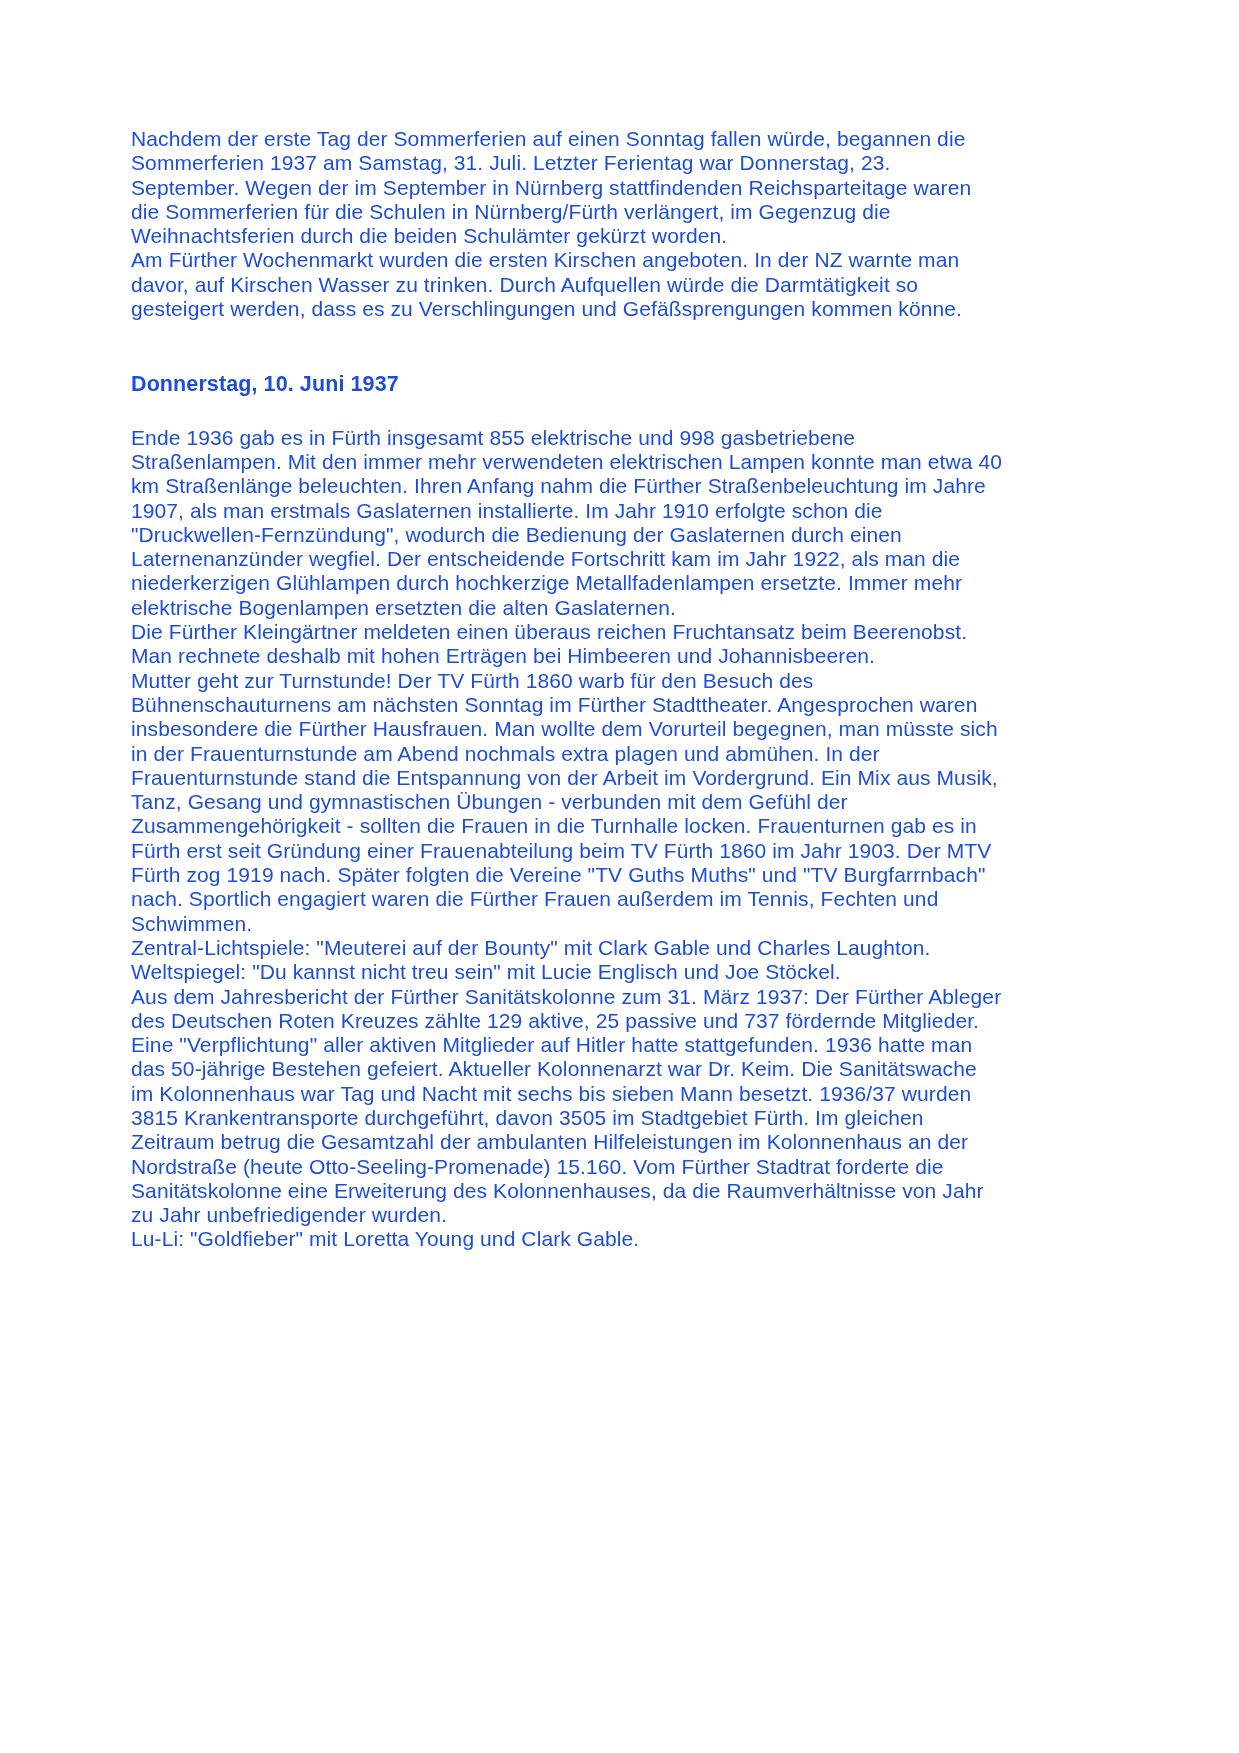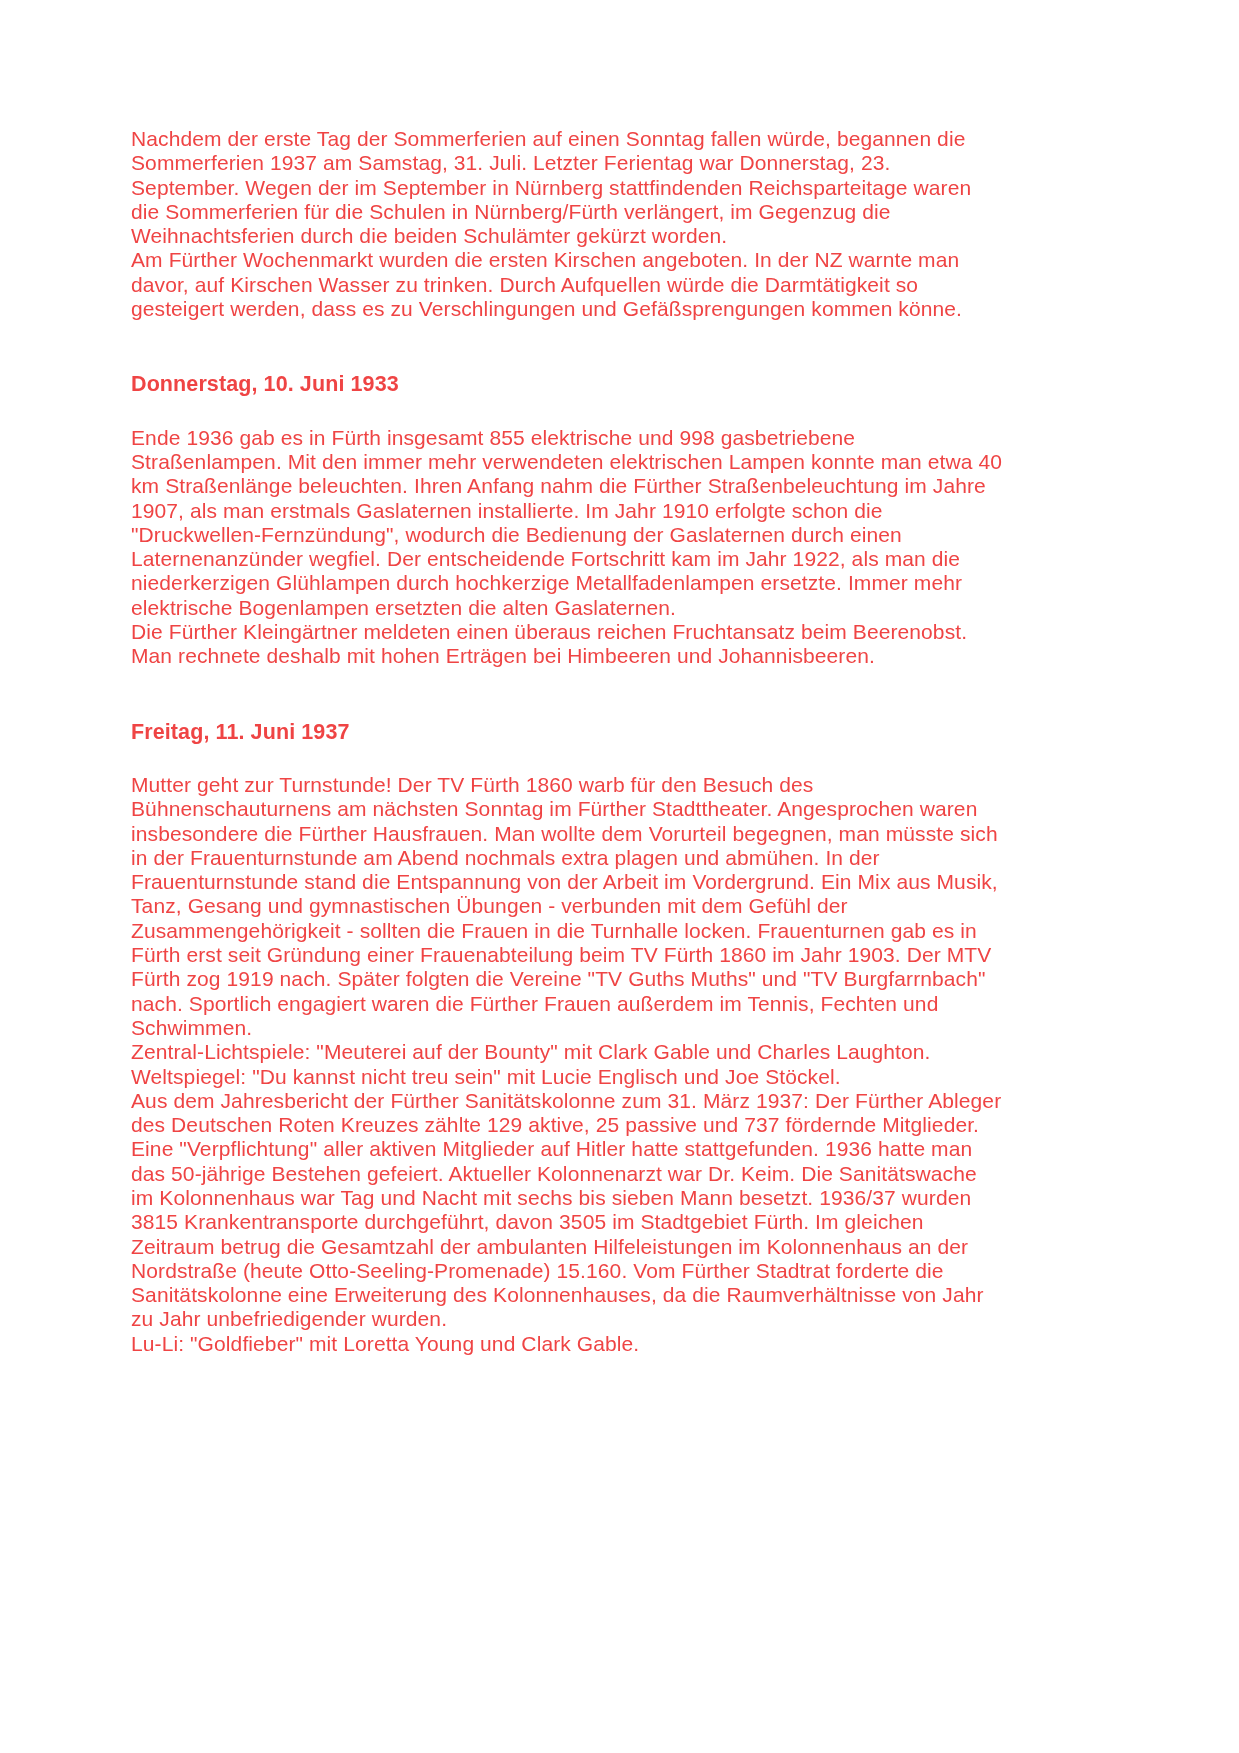--- a/index.html
+++ b/index.html
@@ -7,21 +7,21 @@
     padding: 0;
     background: #ffffff;
   }
   .page {
     position: relative;
     width: 1239px;
     height: 1753px;
     background: #ffffff;
     box-sizing: border-box;
     padding: 127px 115px 0 131px;
-    color: #ef4444;
+    color: #1d4ed8;
     font-family: "Liberation Sans", "DejaVu Sans", sans-serif;
     font-size: 21px;
     line-height: 24.3px;
     overflow: hidden;
   }
   .body-text {
     margin: 0;
     white-space: pre-line;
     letter-spacing: 0.1px;
   }
@@ -40,33 +40,32 @@
 
   <p class="body-text">Nachdem der erste Tag der Sommerferien auf einen Sonntag fallen würde, begannen die
 Sommerferien 1937 am Samstag, 31. Juli. Letzter Ferientag war Donnerstag, 23.
 September. Wegen der im September in Nürnberg stattfindenden Reichsparteitage waren
 die Sommerferien für die Schulen in Nürnberg/Fürth verlängert, im Gegenzug die
 Weihnachtsferien durch die beiden Schulämter gekürzt worden.
 Am Fürther Wochenmarkt wurden die ersten Kirschen angeboten. In der NZ warnte man
 davor, auf Kirschen Wasser zu trinken. Durch Aufquellen würde die Darmtätigkeit so
 gesteigert werden, dass es zu Verschlingungen und Gefäßsprengungen kommen könne.</p>
 
-  <h2 class="day-heading">Donnerstag, 10. Juni 1933</h2>
+  <h2 class="day-heading">Donnerstag, 10. Juni 1937</h2>
   <p class="body-text">Ende 1936 gab es in Fürth insgesamt 855 elektrische und 998 gasbetriebene
 Straßenlampen. Mit den immer mehr verwendeten elektrischen Lampen konnte man etwa 40
 km Straßenlänge beleuchten. Ihren Anfang nahm die Fürther Straßenbeleuchtung im Jahre
 1907, als man erstmals Gaslaternen installierte. Im Jahr 1910 erfolgte schon die
 "Druckwellen-Fernzündung", wodurch die Bedienung der Gaslaternen durch einen
 Laternenanzünder wegfiel. Der entscheidende Fortschritt kam im Jahr 1922, als man die
 niederkerzigen Glühlampen durch hochkerzige Metallfadenlampen ersetzte. Immer mehr
 elektrische Bogenlampen ersetzten die alten Gaslaternen.
 Die Fürther Kleingärtner meldeten einen überaus reichen Fruchtansatz beim Beerenobst.
 Man rechnete deshalb mit hohen Erträgen bei Himbeeren und Johannisbeeren.</p>
 
-  <h2 class="day-heading">Freitag, 11. Juni 1937</h2>
   <p class="body-text">Mutter geht zur Turnstunde! Der TV Fürth 1860 warb für den Besuch des
 Bühnenschauturnens am nächsten Sonntag im Fürther Stadttheater. Angesprochen waren
 insbesondere die Fürther Hausfrauen. Man wollte dem Vorurteil begegnen, man müsste sich
 in der Frauenturnstunde am Abend nochmals extra plagen und abmühen. In der
 Frauenturnstunde stand die Entspannung von der Arbeit im Vordergrund. Ein Mix aus Musik,
 Tanz, Gesang und gymnastischen Übungen - verbunden mit dem Gefühl der
 Zusammengehörigkeit - sollten die Frauen in die Turnhalle locken. Frauenturnen gab es in
 Fürth erst seit Gründung einer Frauenabteilung beim TV Fürth 1860 im Jahr 1903. Der MTV
 Fürth zog 1919 nach. Später folgten die Vereine "TV Guths Muths" und "TV Burgfarrnbach"
 nach. Sportlich engagiert waren die Fürther Frauen außerdem im Tennis, Fechten und

